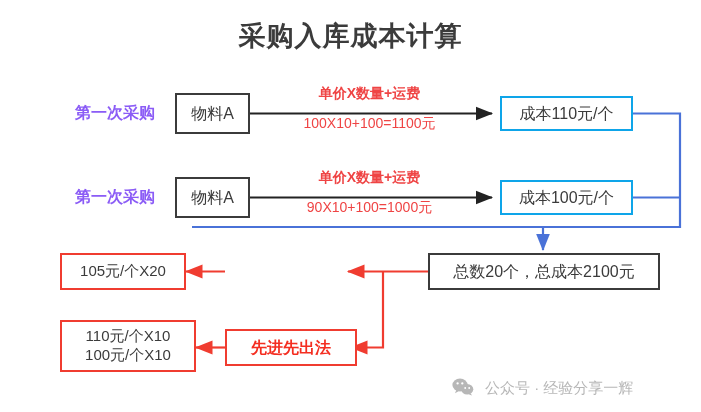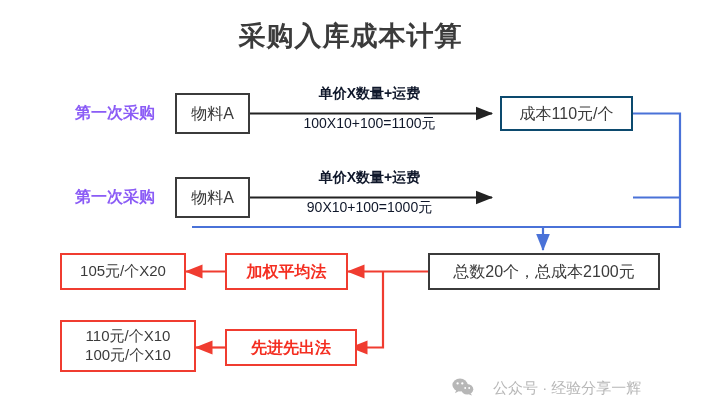--- a/index.html
+++ b/index.html
@@ -55,21 +55,21 @@
   }
 
   .box-dark {
     border: 2px solid #3b3b3b;
     background: #ffffff;
     font-size: 16px;
     color: #3b3b3b;
   }
 
   .box-blue {
-    border: 2px solid #0c4a6e;
+    border: 2px solid #0ea5e9;
     background: #ffffff;
     font-size: 16px;
     color: #3b3b3b;
   }
 
   .box-red {
     border: 2px solid #f03c30;
     background: #ffffff;
     font-size: 15px;
     color: #3b3b3b;
@@ -77,37 +77,37 @@
 
   .box-red.red-text {
     color: #f42e21;
     font-weight: bold;
     font-size: 16px;
   }
 
   .edge-label {
     position: absolute;
     font-size: 14px;
-    color: #0f172a;
+    color: #ef4444;
     text-align: center;
     white-space: nowrap;
   }
   .edge-label.upper { font-weight: bold; }
 
   .stack {
     display: block;
     width: 100%;
   }
   .stack span { display: block; }
 
   .watermark {
     position: absolute;
     display: flex;
     align-items: center;
-    gap: 19px;
+    gap: 11px;
     color: #b7b7b7;
     font-size: 15px;
   }
   .wm-icon { display: block; }
 </style>
 </head>
 <body>
 
 <div id="canvas">
 
@@ -154,24 +154,24 @@
 
   <div class="node box-blue" style="left:500px; top:96px; width:133px; height:35px;">成本110元/个</div>
 
   <div class="node plain-label" style="left:62px; top:184px; width:106px; height:26px;">第一次采购</div>
 
   <div class="node box-dark" style="left:175px; top:177px; width:75px; height:41px;">物料A</div>
 
   <div class="edge-label upper" style="left:272px; top:169px; width:195px;">单价X数量+运费</div>
   <div class="edge-label" style="left:272px; top:199px; width:195px;">90X10+100=1000元</div>
 
+  <div class="node box-blue" style="left:500px; top:180px; width:133px; height:35px;">成本100元/个</div>
 
   <div class="node box-dark" style="left:428px; top:253px; width:232px; height:37px;">总数20个，总成本2100元</div>
 
-  <div class="node box-red red-text" style="left:225px; top:253px; width:123px; height:37px;">加权平均法</div>
 
   <div class="node box-red" style="left:60px; top:253px; width:126px; height:37px;">
     <span class="stack">
       <span>105元/个X20</span>
     </span>
   </div>
 
   <div class="node box-red red-text" style="left:225px; top:329px; width:132px; height:37px;">先进先出法</div>
 
   <div class="node box-red" style="left:60px; top:320px; width:136px; height:52px;">

